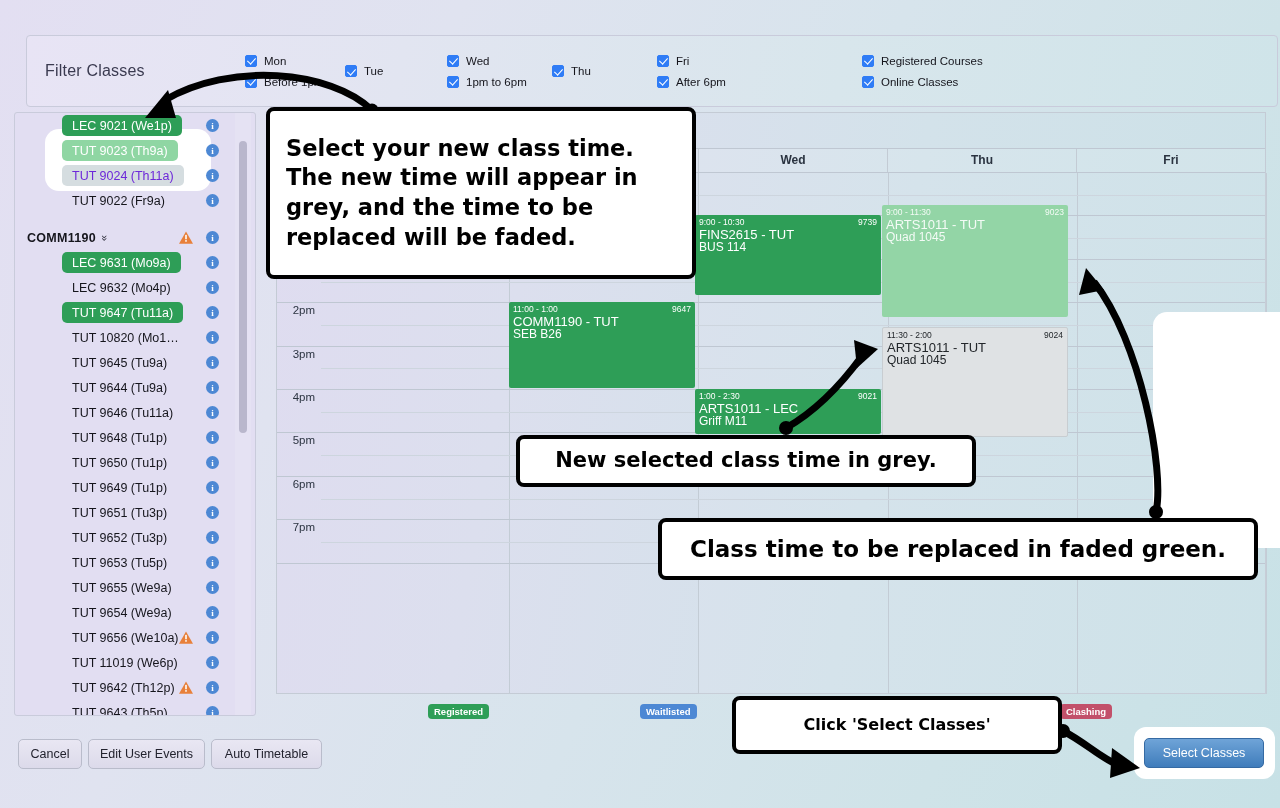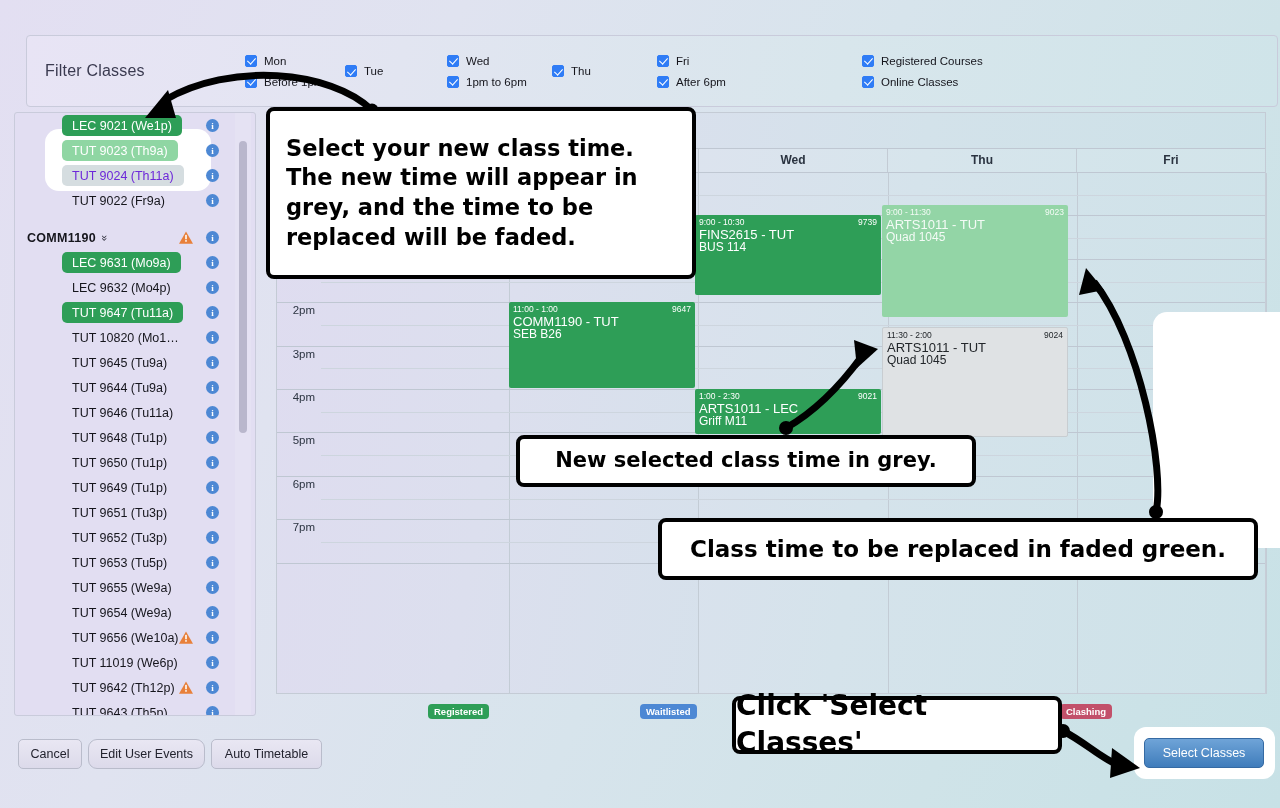--- a/index.html
+++ b/index.html
@@ -130,21 +130,21 @@
   
   .callout {
     position: absolute; background: #fff; border: 4px solid #000; border-radius: 8px;
     font-family: "DejaVu Sans", sans-serif; font-weight: bold; color: #000;
     display: flex; align-items: center; justify-content: center; text-align: left;
     z-index: 20; line-height: 1.32;
   }
   #callout-main { left: 266px; top: 107px; width: 430px; height: 172px; font-size: 22.5px; padding: 0 16px; }
   #callout-grey { left: 516px; top: 435px; width: 460px; height: 52px; font-size: 21px; }
   #callout-faded { left: 658px; top: 518px; width: 600px; height: 62px; font-size: 23px; }
-  #callout-click { left: 732px; top: 696px; width: 330px; height: 58px; font-size: 28px; }
+  #callout-click { left: 732px; top: 696px; width: 330px; height: 58px; font-size: 16px; }
 
   svg.anno { position: absolute; z-index: 19; overflow: visible; pointer-events: none; }
 </style>
 </head>
 <body>
 
 <div id="filter-bar">
   <div class="fb-title">Filter Classes</div>
 
   <div class="fcol" style="width:100px">
@@ -405,21 +405,21 @@
         <div class="id">9024</div>
       </div>
     </div>
 </div>
 
 <span class="legend reg" style="left:428px; top:704px;">Registered</span>
 <span class="legend wait" style="left:634px; top:704px;margin-left:6px;">Waitlisted</span>
 <span class="legend clash" style="left:1060px;top:704px;">Clashing</span>
 
 <div class="btn" style="left:18px;  top:739px; width:64px;">Cancel</div>
-<div class="btn" style="left:88px;  top:739px; width:117px;border-radius:9px;">Edit User Events</div>
+<div class="btn" style="left:88px;  top:739px; width:117px;">Edit User Events</div>
 <div class="btn" style="left:211px; top:739px; width:111px;">Auto Timetable</div>
 <div id="select-btn-halo"></div>
 <div id="select-classes-btn">Select Classes</div>
 <div id="footer-code">ENR2.CLS</div>
 
 <svg class="anno" style="left:0;top:0;width:1280px;height:808px;">
 
   <path d="M 372 110 C 330 70 230 62 165 100" stroke="#000" stroke-width="7" fill="none"></path>
   <polygon points="168,90 145,118 176,118" fill="#000"></polygon>
   <circle cx="372" cy="110" r="6.5" fill="#000"></circle>

